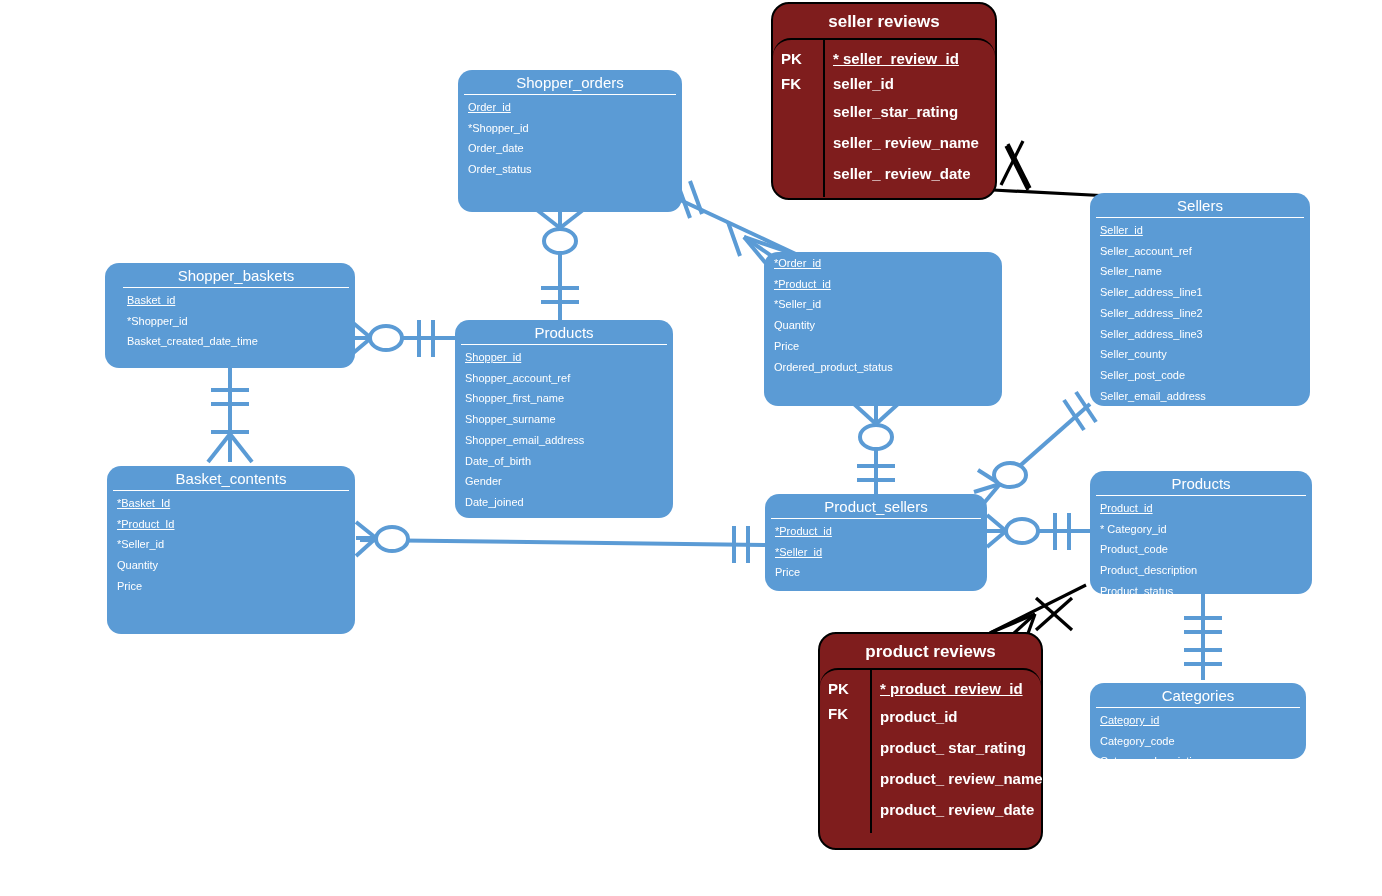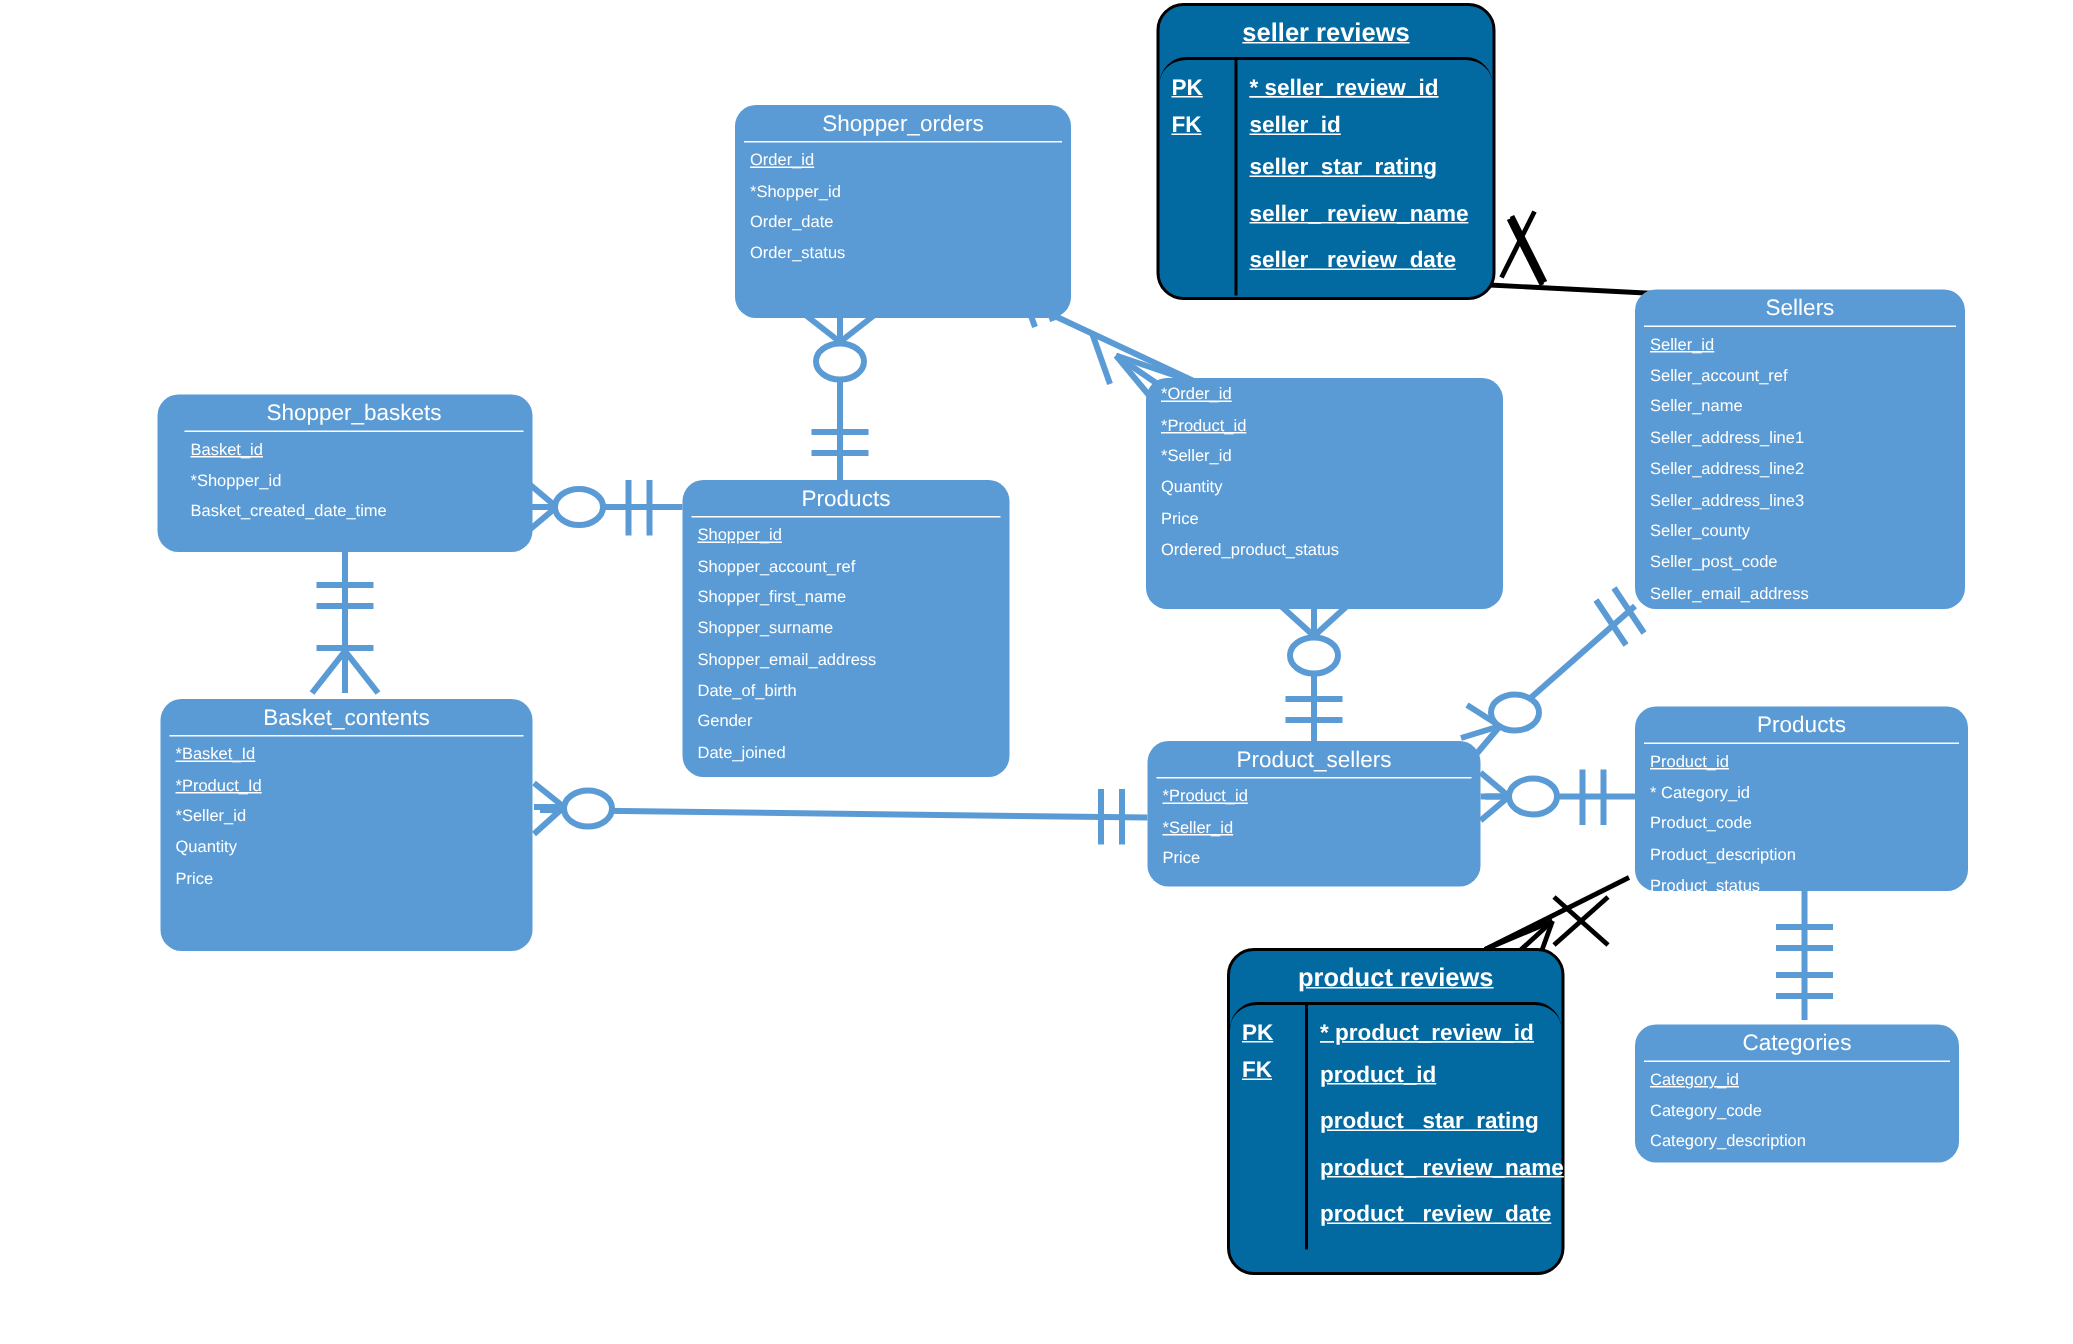--- a/index.html
+++ b/index.html
@@ -12,21 +12,21 @@
   .entity{position:absolute;border-radius:14px;box-sizing:border-box;}
   .entity.blue{background:#5b9bd5;color:#ffffff;}
   .entity .title{text-align:center;font-size:15px;line-height:20px;padding:3px 10px 1px 10px;
                  white-space:nowrap;}
   .entity.blue .title{border-bottom:1.5px solid #ffffff;margin:0 6px 1px 6px;}
   .entity .attrs{padding:1px 6px 6px 10px;}
   .entity .attr{font-size:11px;line-height:20.7px;white-space:nowrap;}
   .attr.pk{text-decoration:underline;}
 
   
-  .entity.green{background:#0369a1;color:#ffffff;border:2.5px solid #000000;border-radius:18px;text-decoration:underline;}
+  .entity.green{background:#7f1d1d;color:#ffffff;border:2.5px solid #000000;border-radius:18px;}
   .entity.green .gtitle{text-align:center;font-size:17px;font-weight:bold;line-height:26px;
                         padding:5px 8px 3px 8px;white-space:nowrap;}
   .entity.green .grid{display:flex;border-top:2.5px solid #000000;border-radius:18px;}
   .entity.green .keycol{width:52px;flex:0 0 52px;border-right:2.5px solid #000000;
                         padding:6px 0 6px 8px;box-sizing:border-box;}
   .entity.green .keycol .k{font-size:15px;font-weight:bold;line-height:25px;}
   .entity.green .fieldcol{padding:6px 6px 8px 8px;}
   .entity.green .gattr{font-size:15px;font-weight:bold;line-height:25px;white-space:nowrap;}
   .entity.green .gattr.sp{line-height:31px;}
   .entity.green .gattr.pk{text-decoration:underline;}
@@ -160,21 +160,21 @@
       <div class="fieldcol">
         <div class="gattr pk">* seller_review_id</div>
         <div class="gattr">seller_id</div>
         <div class="gattr sp">seller_star_rating</div>
         <div class="gattr sp">seller_ review_name</div>
         <div class="gattr sp">seller_ review_date</div>
       </div>
     </div>
   </div>
 
-  <div class="entity blue" style="left:458px;top:70px;width:224px;height:142px;margin-left:32px;">
+  <div class="entity blue" style="left:458px;top:70px;width:224px;height:142px;">
     <div class="title">Shopper_orders</div>
     <div class="attrs">
       <div class="attr pk">Order_id</div>
       <div class="attr">*Shopper_id</div>
       <div class="attr">Order_date</div>
       <div class="attr">Order_status</div>
     </div>
   </div>
 
   <div class="entity blue" style="left:764px;top:252px;width:238px;height:154px;">
@@ -250,21 +250,21 @@
     <div class="title">Products</div>
     <div class="attrs">
       <div class="attr pk">Product_id</div>
       <div class="attr">* Category_id</div>
       <div class="attr">Product_code</div>
       <div class="attr">Product_description</div>
       <div class="attr">Product_status</div>
     </div>
   </div>
 
-  <div class="entity blue" style="left:1090px;top:683px;width:216px;height:92px;">
+  <div class="entity blue" style="left:1090px;top:683px;width:216px;height:76px;">
     <div class="title">Categories</div>
     <div class="attrs">
       <div class="attr pk">Category_id</div>
       <div class="attr">Category_code</div>
       <div class="attr">Category_description</div>
     </div>
   </div>
 
   <div class="entity green" style="left:818px;top:632px;width:225px;height:218px;">
     <div class="gtitle">product reviews</div>

